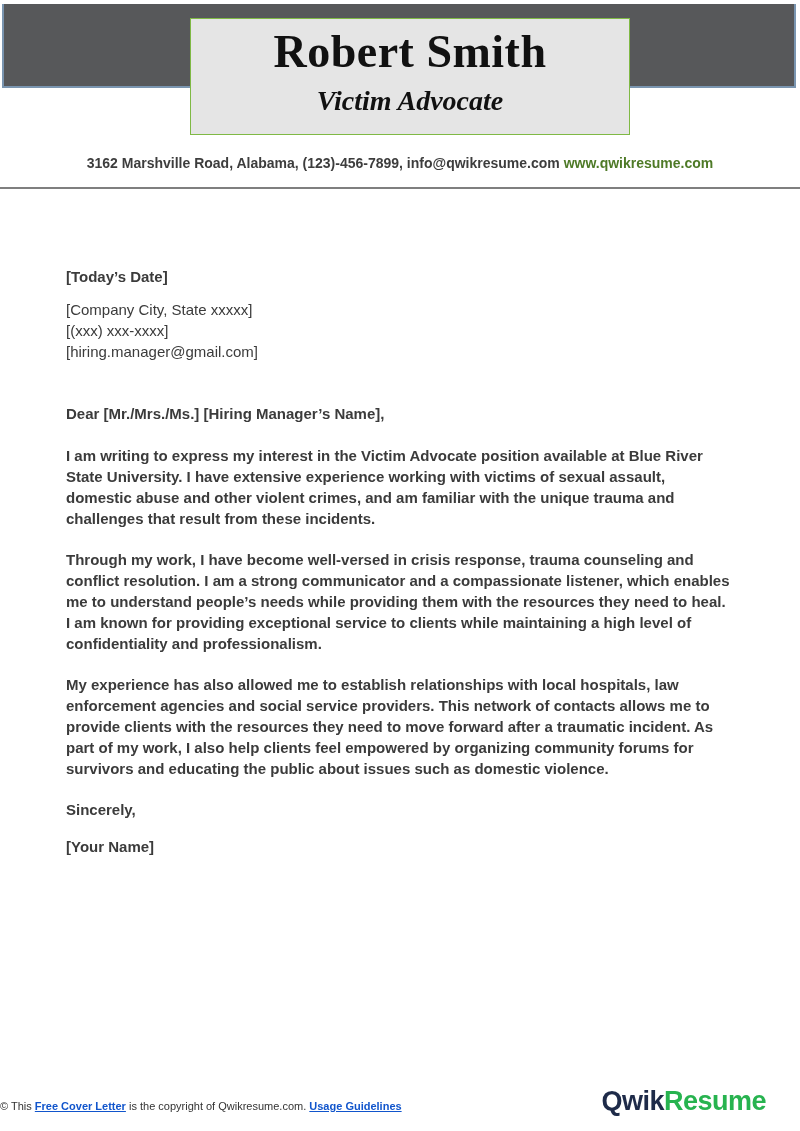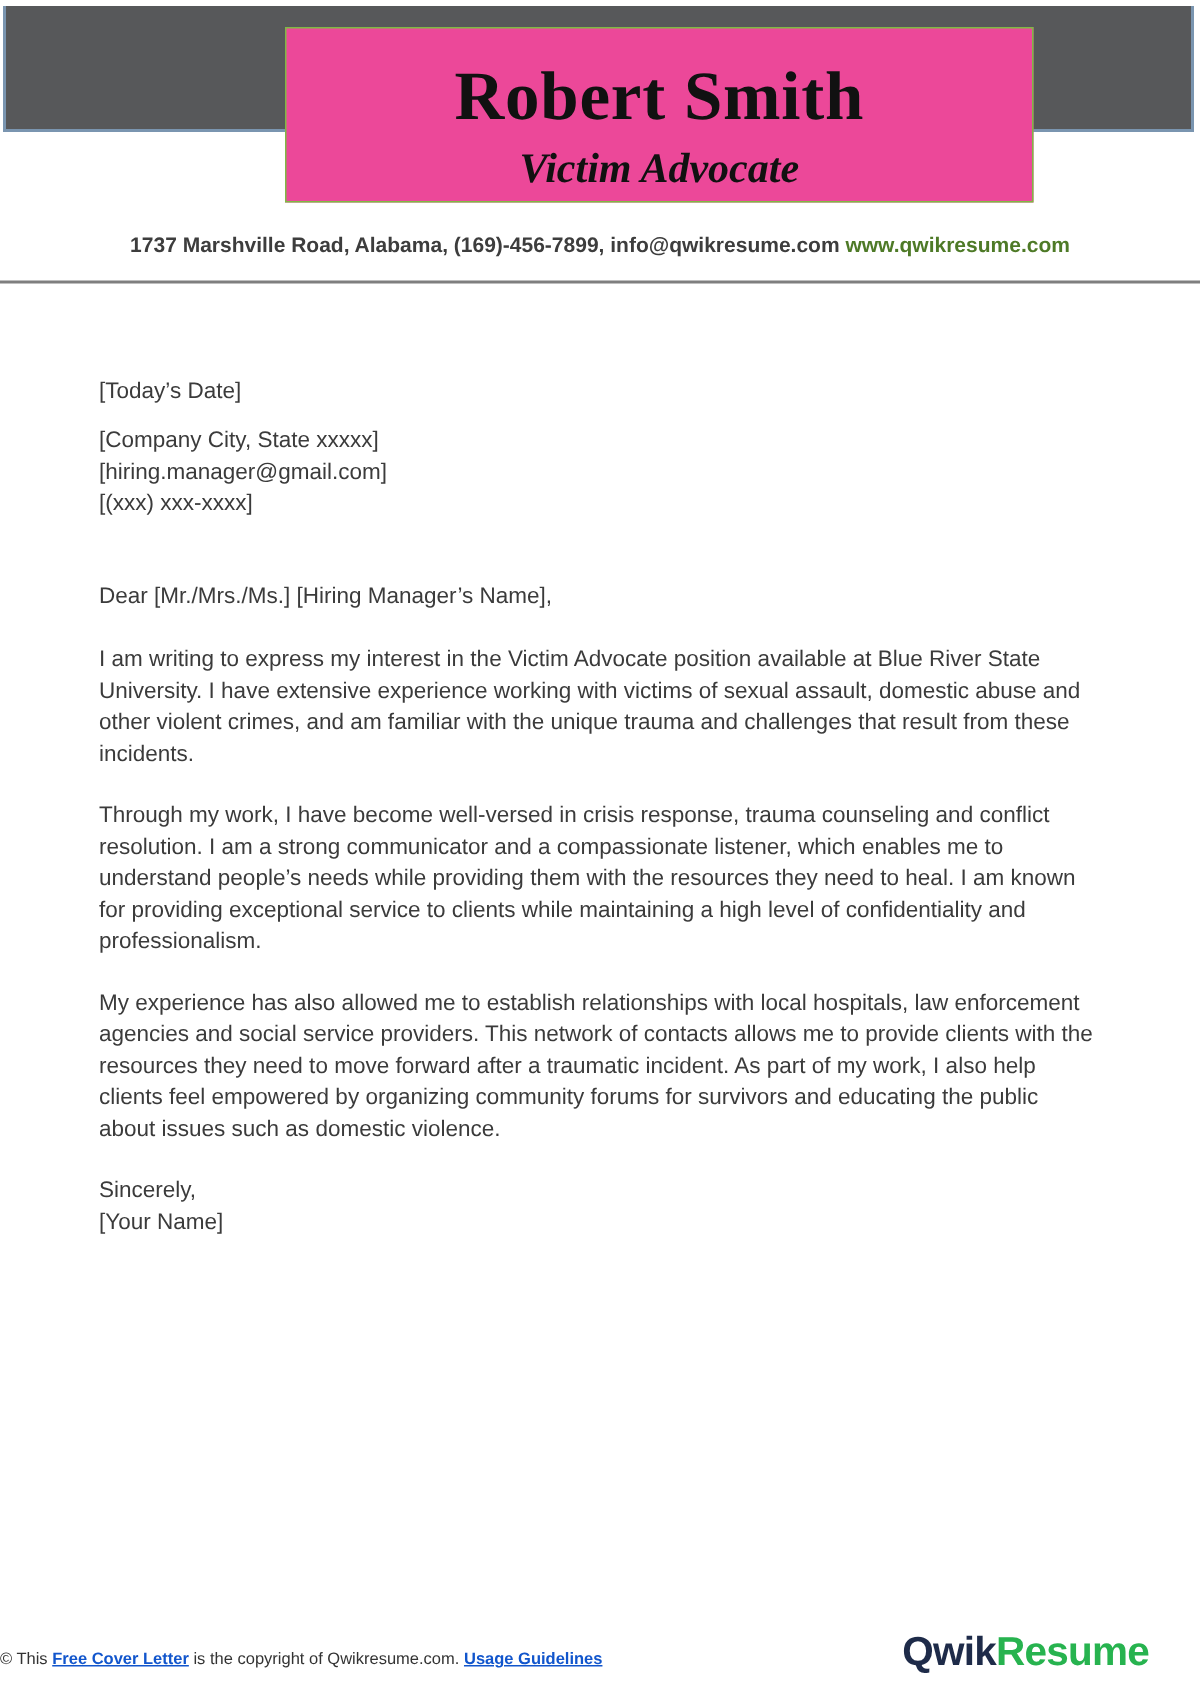--- a/index.html
+++ b/index.html
@@ -23,26 +23,26 @@
     width: 794px; height: 84px;
     background: #57585a;
     border-left: 2px solid #7a95b0;
     border-right: 2px solid #7a95b0;
     border-bottom: 2px solid #7a95b0;
   }
 
   .name-box {
     position: absolute;
     top: 18px; left: 190px;
-    width: 499px; height: 117px;
-    background: #ec4899;
+    width: 440px; height: 117px;
+    background: #e5e5e5;
     border: 1px solid #7fb944;
     text-align: center;
     z-index: 2;
-    padding-top: 16px;
+    padding-top: 4px;
   }
   .candidate-name {
     font-family: "Liberation Serif", "DejaVu Serif", serif;
     font-weight: 700;
     font-size: 46px;
     line-height: 58px;
     color: #111111;
     letter-spacing: 0.5px;
   }
   .candidate-title {
@@ -76,21 +76,21 @@
     border-top: 2px solid #7f7f7f;
   }
 
   
   .letter {
     padding: 60px 70px 0 66px;
     font-size: 15px;
     line-height: 21px;
     color: #3b3b3b;
   }
-  .letter p { margin: 0 0 20px 0; }
+  .letter p { margin: 16px 0 20px 0; font-weight: bold; }
   .letter .date { margin-bottom: 12px; }
   .letter .recipient { margin-bottom: 41px; }
   .letter .salutation { margin-bottom: 21px; }
   .letter .closing { margin-bottom: 0; }
   .letter .signature { margin-bottom: 0; }
 
   
   .copyright {
     position: absolute;
     top: 1100px; left: 0;
@@ -123,34 +123,34 @@
 
 <div class="page">
 
   <header class="header">
     <div class="gray-band"></div>
     <div class="name-box">
       <div class="candidate-name">Robert Smith</div>
       <div class="candidate-title">Victim Advocate</div>
     </div>
     <div class="contact-line">
-      <span>1737 Marshville Road, Alabama, (169)-456-7899, info@qwikresume.com</span>
+      <span>3162 Marshville Road, Alabama, (123)-456-7899, info@qwikresume.com</span>
       <span> </span>
       <a class="website">www.qwikresume.com</a>
     </div>
     <div class="header-divider"></div>
   </header>
 
   <main class="letter">
     <p class="date">[Today’s Date]</p>
 
     <div class="recipient">
       <div>[Company City, State xxxxx]</div>
+      <div>[(xxx) xxx-xxxx]</div>
       <div>[hiring.manager@gmail.com]</div>
-      <div>[(xxx) xxx-xxxx]</div>
     </div>
 
     <p class="salutation">Dear [Mr./Mrs./Ms.] [Hiring Manager’s Name],</p>
 
     <p>I am writing to express my interest in the Victim Advocate position available at Blue River State University. I have extensive experience working with victims of sexual assault, domestic abuse and other violent crimes, and am familiar with the unique trauma and challenges that result from these incidents.</p>
     <p>Through my work, I have become well-versed in crisis response, trauma counseling and conflict resolution. I am a strong communicator and a compassionate listener, which enables me to understand people’s needs while providing them with the resources they need to heal. I am known for providing exceptional service to clients while maintaining a high level of confidentiality and professionalism.</p>
     <p>My experience has also allowed me to establish relationships with local hospitals, law enforcement agencies and social service providers. This network of contacts allows me to provide clients with the resources they need to move forward after a traumatic incident. As part of my work, I also help clients feel empowered by organizing community forums for survivors and educating the public about issues such as domestic violence.</p>
 
     <p class="closing">Sincerely,</p>
     <p class="signature">[Your Name]</p>

